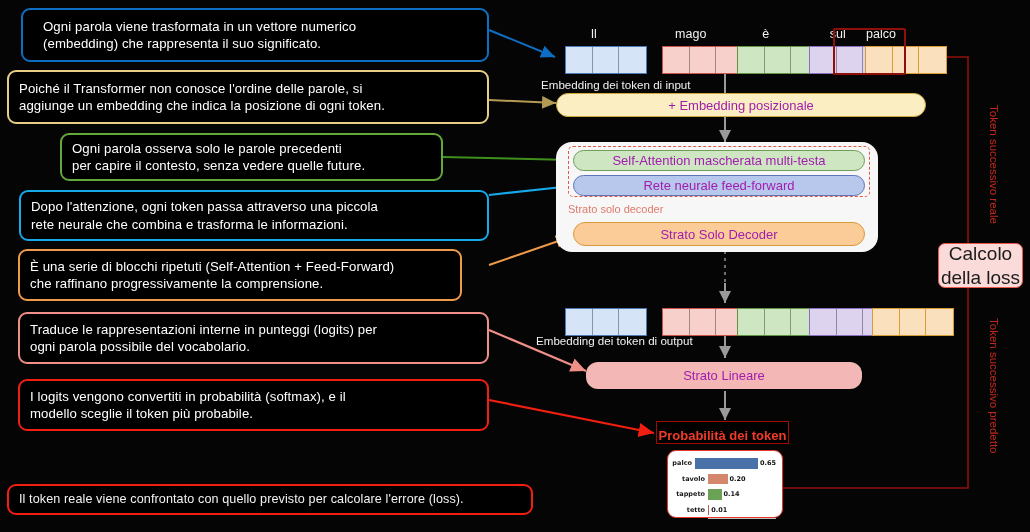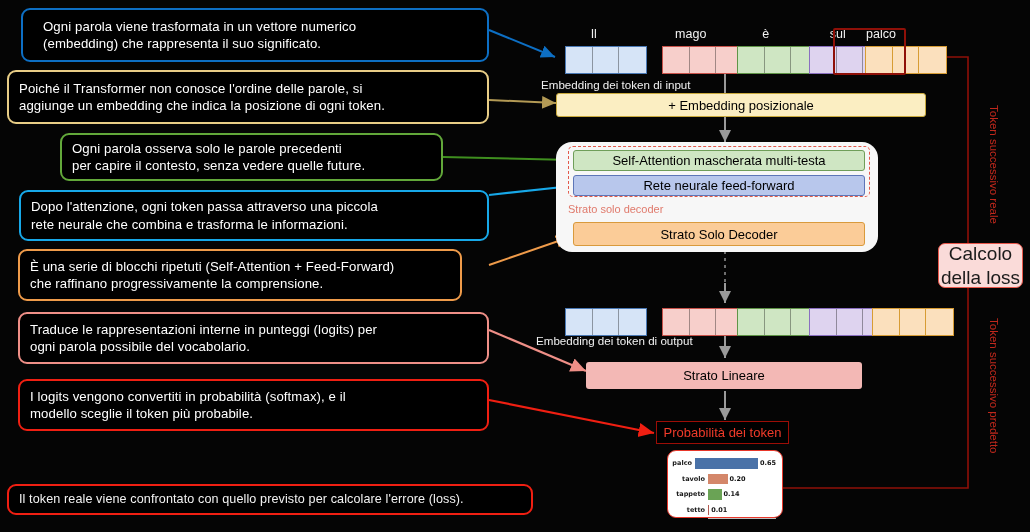--- a/index.html
+++ b/index.html
@@ -52,43 +52,43 @@
     position:absolute;font-size:11.6px;color:#f0f0f0;white-space:nowrap;
   }
 
   .hl-box{
     position:absolute;box-sizing:border-box;
     border:2px solid #8f1008;border-radius:2px;
   }
 
   .bar{
     position:absolute;box-sizing:border-box;
-    border-radius:3px;display:flex;align-items:center;justify-content:center;
-    font-size:13px;color:#000000;
+    border-radius:12px;display:flex;align-items:center;justify-content:center;
+    font-size:13px;color:#a21caf;
   }
   .posemb{background:#fbeec2;border:1.4px solid #c9a93c;}
   .decoder-shell{
     position:absolute;box-sizing:border-box;
     background:#f7f7f7;border-radius:16px;
   }
   .dashed{
     position:absolute;box-sizing:border-box;
     border:1.7px dashed #e2594b;border-radius:5px;
   }
   .b-attn{background:#cfe6c3;border:1.4px solid #6f9e59;}
   .b-ffn {background:#b8c7ec;border:1.4px solid #5d76b8;}
   .b-dec {background:#fbcc98;border:1.4px solid #d99a3c;}
   .b-lin {background:#f3b8b5;border:none;}
   .lbl-small{
     position:absolute;font-size:11px;color:#e07a6c;white-space:nowrap;
   }
   .prob-box{
     position:absolute;box-sizing:border-box;
     border:1.8px solid #9c0d06;background:#000;color:#f03b2a;
-    font-size:13px;display:flex;align-items:center;justify-content:center;
+    font-size:13px;display:flex;align-items:flex-end;justify-content:center;font-weight:bold;
   }
   .loss-box{
     position:absolute;box-sizing:border-box;
     border:1.5px solid #e8564a;background:#fadbd9;color:#1b1b1b;
     border-radius:7px;font-size:19px;line-height:1.25;
     display:flex;align-items:center;justify-content:center;text-align:center;
   }
   .vlabel{
     position:absolute;color:#c0281c;font-size:11.5px;white-space:nowrap;
     transform-origin:0 0;

